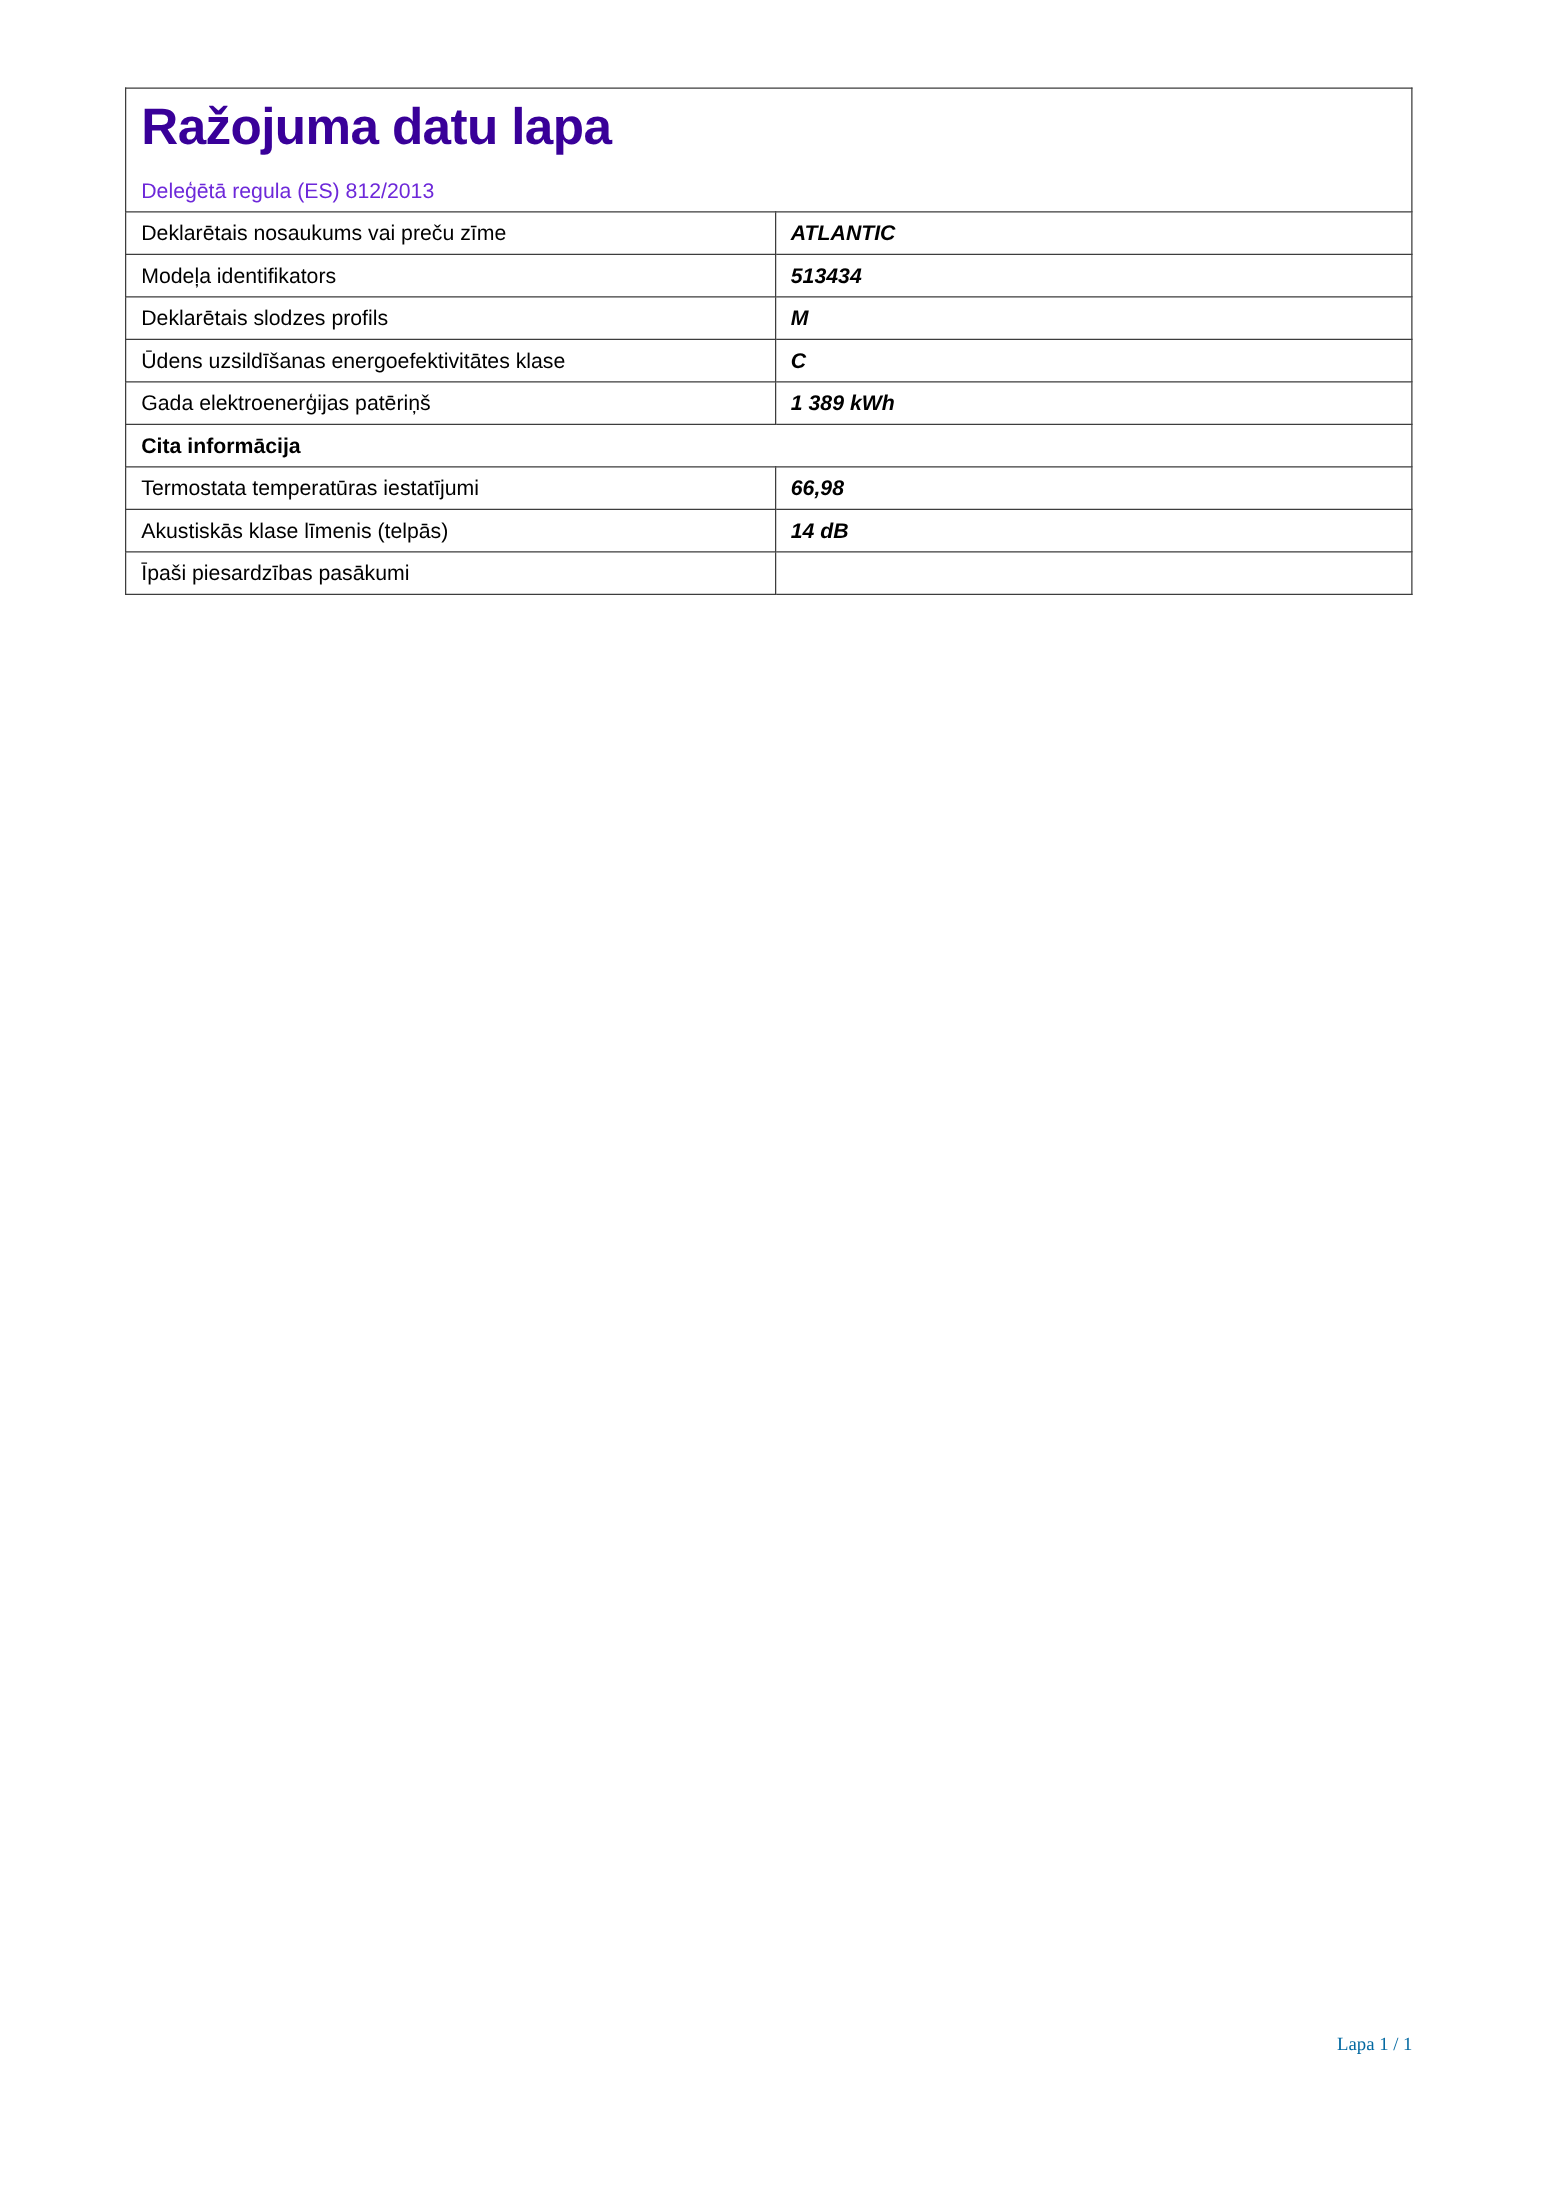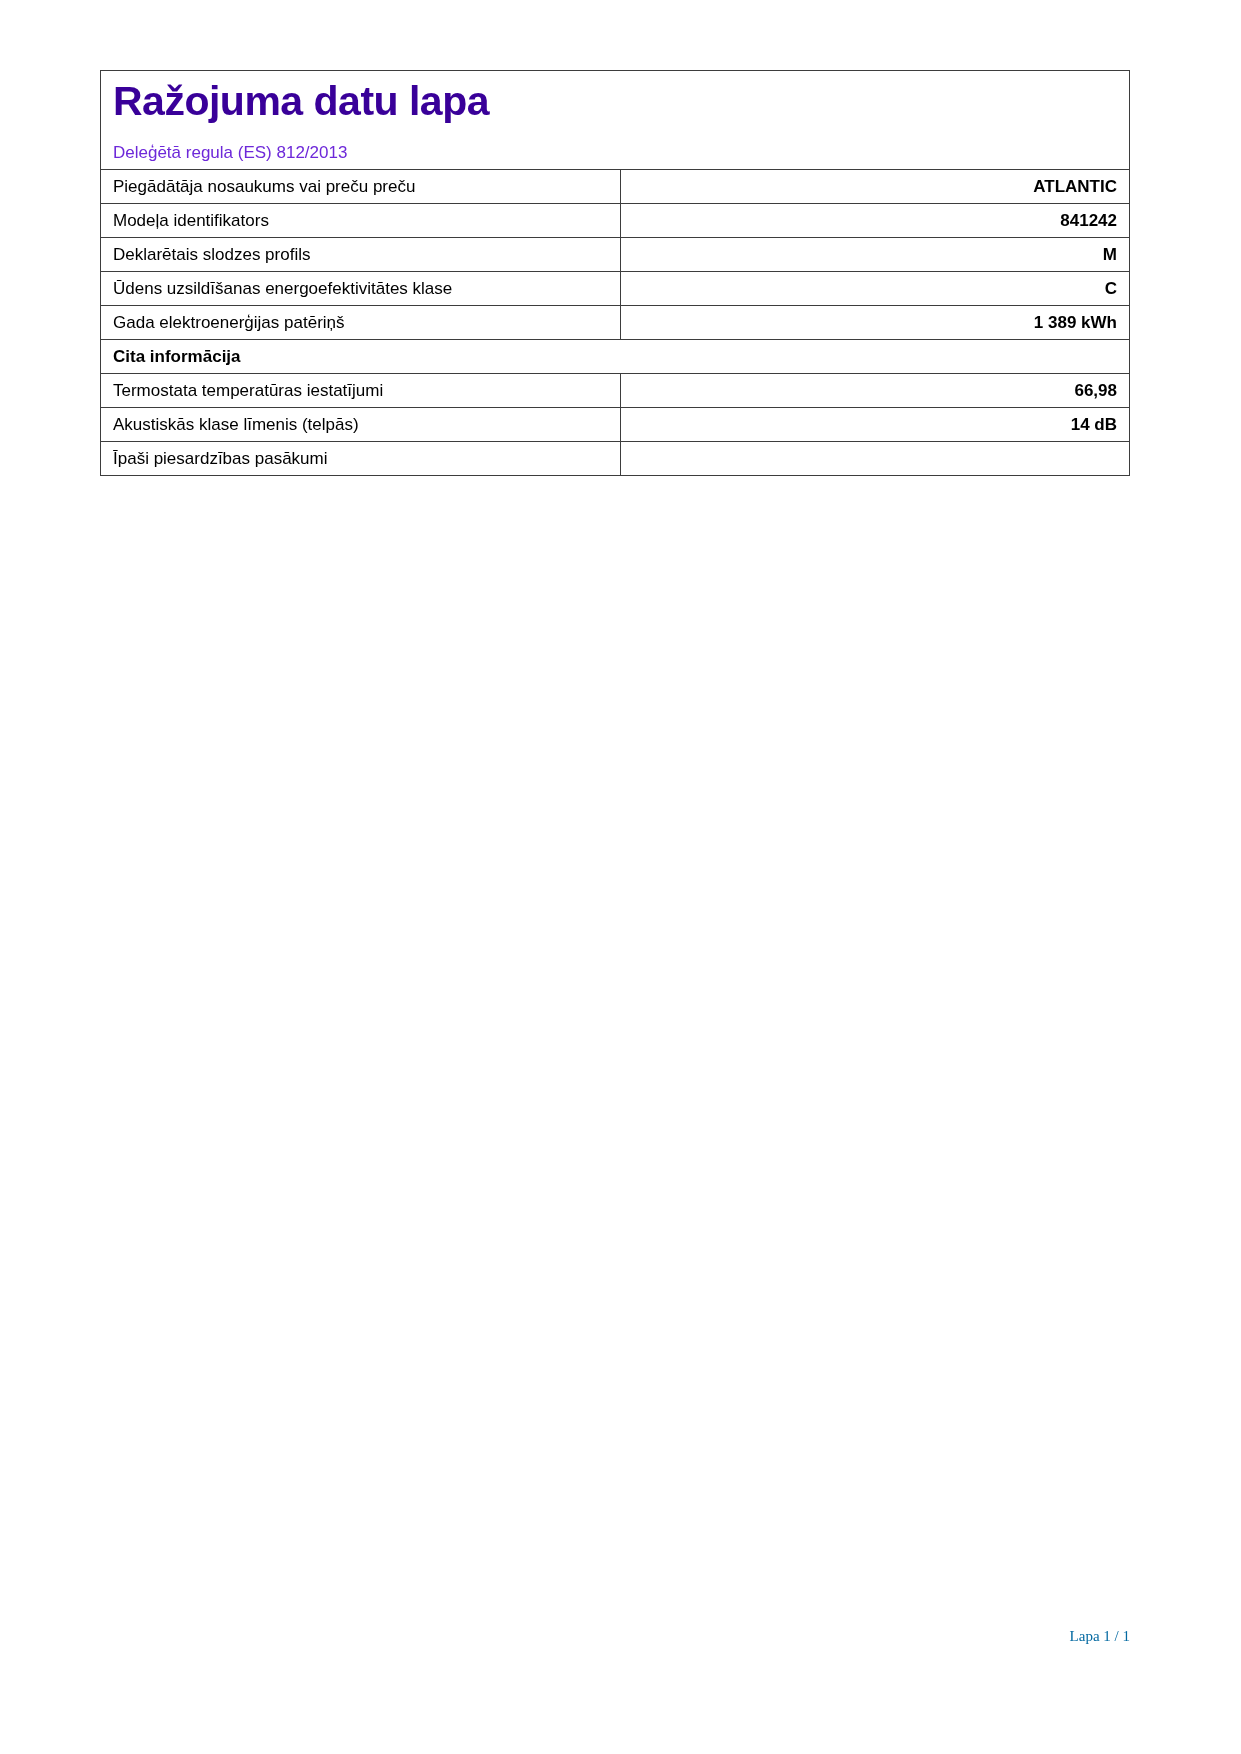--- a/index.html
+++ b/index.html
@@ -49,21 +49,21 @@
   }
   .doc-subtitle {
     font-size: 17px;
     line-height: 20px;
     font-weight: normal;
     color: #6d28d9;
   }
   col.c-label { width: 50.5%; }
   col.c-value { width: 49.5%; }
   td.label-cell { text-align: left; font-weight: normal; }
-  td.value-cell { text-align: right; font-weight: bold; }
+  td.value-cell { text-align: left; font-weight: bold; font-style: italic; }
   td.section-cell { text-align: left; font-weight: bold; }
   .footer {
     position: absolute;
     left: 0;
     top: 1628px;
     width: 1130px;
     text-align: right;
     font-size: 15px;
     color: #0369a1;
     font-family: Liberation Serif, serif;
@@ -82,26 +82,26 @@
 
       <tbody>
           <tr>
         <td colspan="2" class="title-cell">
           <div class="doc-title" style="color: rgb(57, 0, 153);">Ražojuma datu lapa</div>
           <div class="doc-subtitle">Deleģētā regula (ES) 812/2013</div>
         </td>
       </tr>
 
       <tr>
-        <td class="label-cell">Piegādātāja nosaukums vai preču preču</td>
+        <td class="label-cell">Deklarētais nosaukums vai preču zīme</td>
         <td class="value-cell">ATLANTIC</td>
       </tr>
       <tr>
         <td class="label-cell">Modeļa identifikators</td>
-        <td class="value-cell">841242</td>
+        <td class="value-cell">513434</td>
       </tr>
       <tr>
         <td class="label-cell">Deklarētais slodzes profils</td>
         <td class="value-cell">M</td>
       </tr>
       <tr>
         <td class="label-cell">Ūdens uzsildīšanas energoefektivitātes klase</td>
         <td class="value-cell">C</td>
       </tr>
       <tr>

